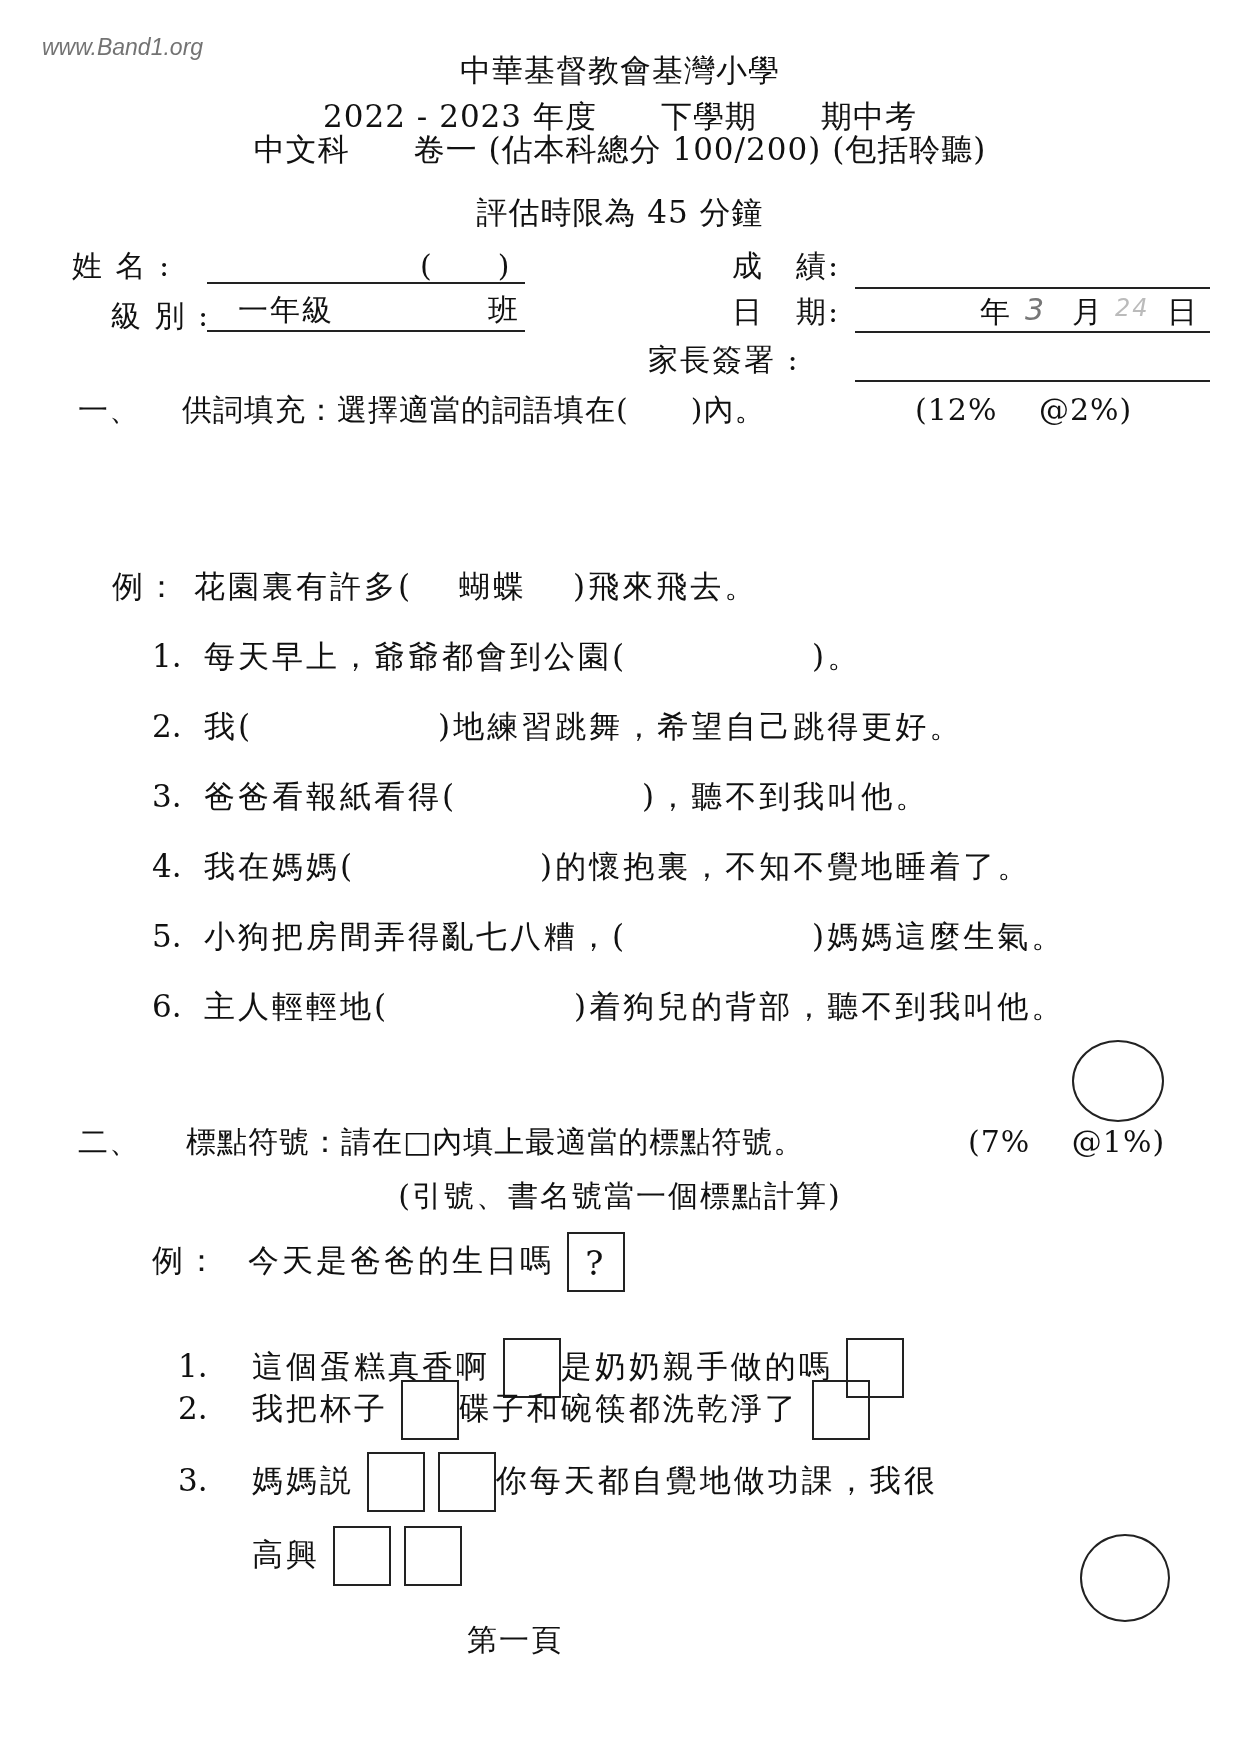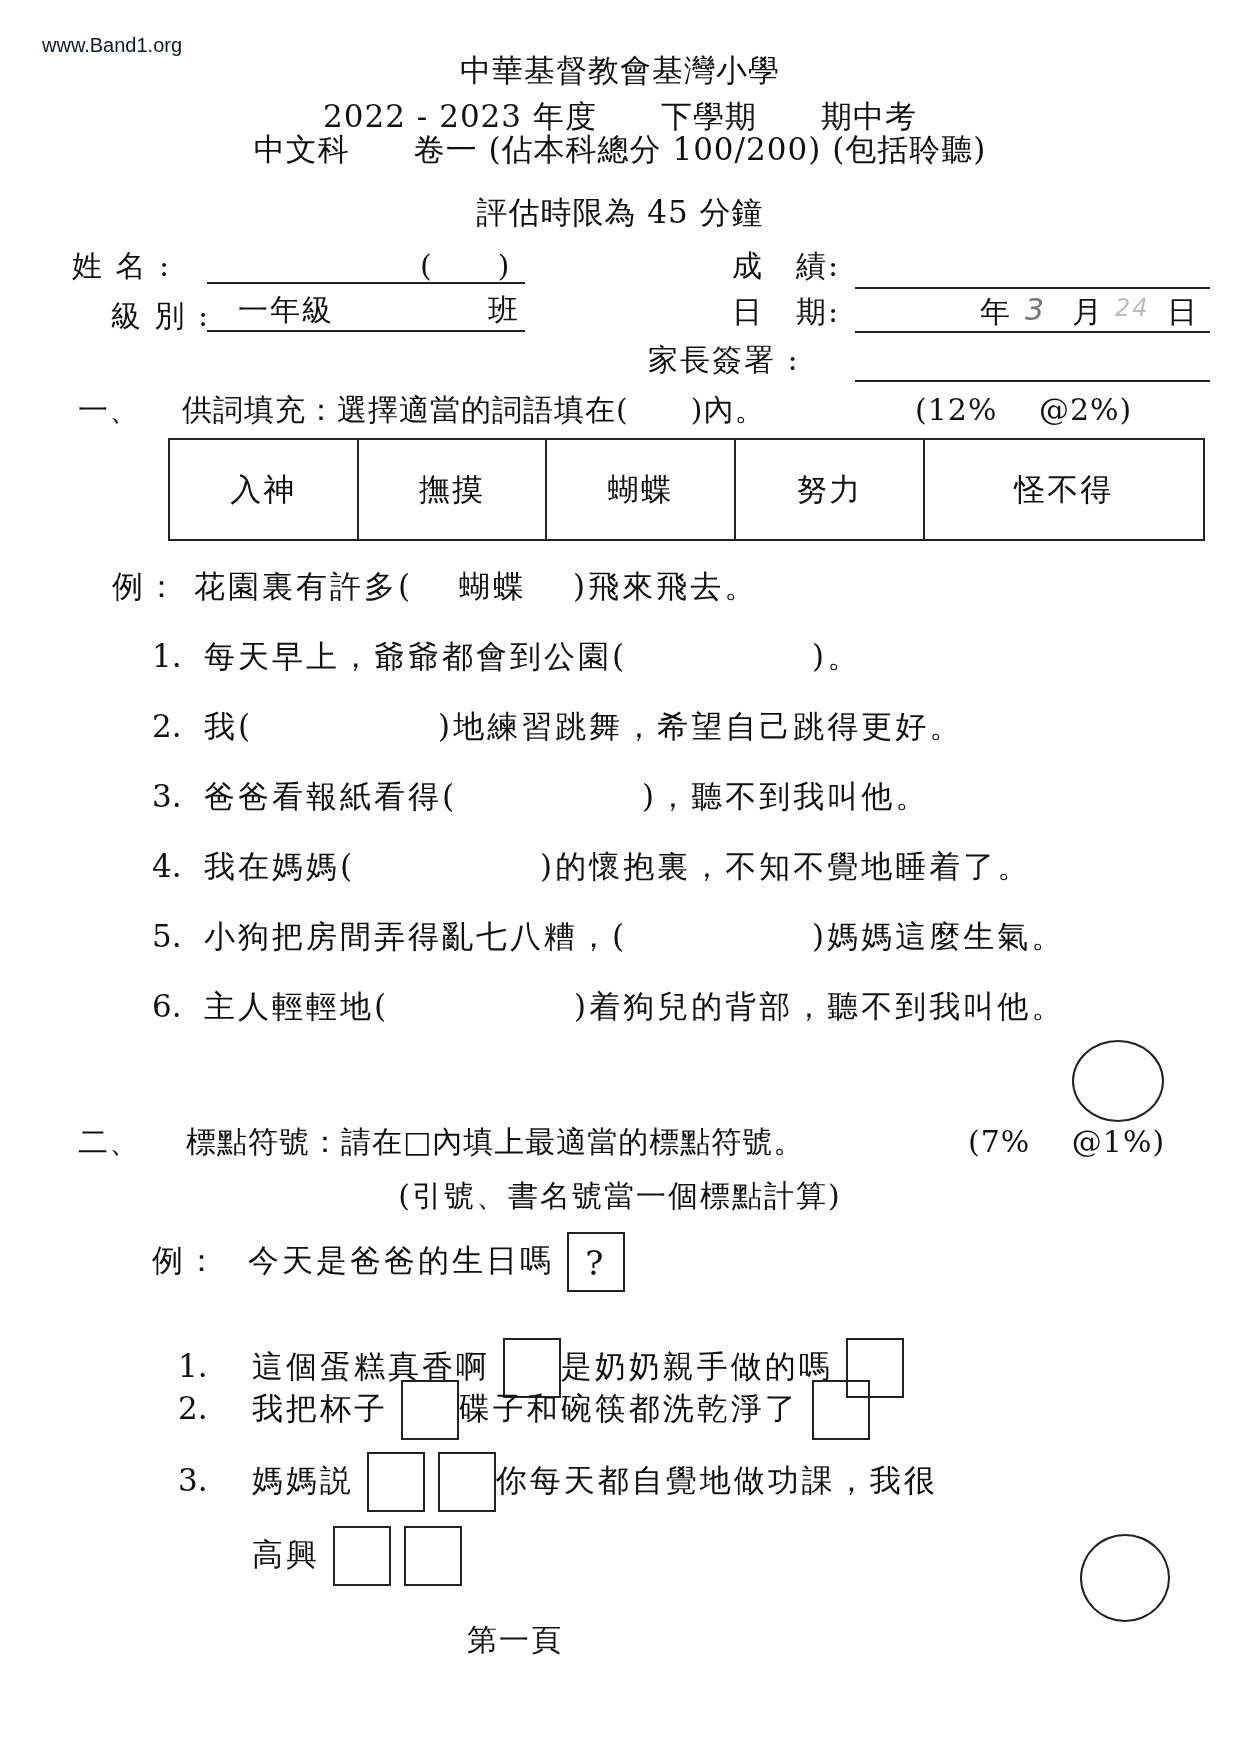--- a/index.html
+++ b/index.html
@@ -2,21 +2,21 @@
 <html><head>
 <meta charset="utf-8">
 <style>
   html, body { margin: 0; padding: 0; background: #ffffff; }
   body {
     width: 1240px; height: 1754px; position: relative; overflow: hidden;
     font-family: "DejaVu Serif", "Liberation Serif", serif;
     color: #111111;
   }
   .abs { position: absolute; white-space: nowrap; }
-  .watermark { left: 42px; top: 34px; font-family: "Liberation Sans", "DejaVu Sans", sans-serif; font-size: 20px; color: #0f172a; }
+  .watermark { left: 42px; top: 34px; font-family: "Liberation Sans", "DejaVu Sans", sans-serif; font-size: 23px; color: #737373; font-style: italic; }
   .title { left: 0; width: 1240px; text-align: center; font-size: 31px; letter-spacing: 1px; }
   .lbl { font-size: 30px; letter-spacing: 2px; }
   .rule { position: absolute; height: 0; border-top: 2.5px solid #222; }
   .sec-head { font-size: 30px; letter-spacing: 1px; }
   .q { font-size: 31px; letter-spacing: 3px; }
   .q .num { display: inline-block; width: 52px; letter-spacing: 0; }
   .blank { display: inline-block; }
   table.wordbank {
     position: absolute; left: 168px; top: 438px; width: 1037px; height: 103px;
     border-collapse: collapse; border: 2.5px solid #222;
@@ -67,27 +67,20 @@
 
 <div class="abs lbl" style="left:648px; top:340px;">家長簽署 :</div>
 <div class="rule" style="left:855px; top:380px; width:355px;"></div>
 
 <div class="abs sec-head" style="left:78px; top:390px;">一、</div>
 <div class="abs sec-head" style="left:182px; top:390px;">供詞填充：選擇適當的詞語填在(　　)內。</div>
 <div class="abs sec-head" style="left:915px; top:390px;">(12%　 @2%)</div>
 
 <table class="wordbank">
   <tbody>
-  <tr>
-    <td>入神</td>
-    <td>撫摸</td>
-    <td>蝴蝶</td>
-    <td>努力</td>
-    <td>怪不得</td>
-  </tr>
 </tbody>
   </table>
 
 <div class="abs q" style="left:112px; top:566px;">
   <span>例：</span><span style="display:inline-block;width:14px;"></span><span>花園裏有許多(</span><span class="blank" style="width:46px;"></span><span>蝴蝶</span><span class="blank" style="width:46px;"></span><span>)飛來飛去。</span>
 </div>
 
 <div class="abs q" style="left:152px; top:636px;">
   <span class="num">1.</span><span>每天早上，爺爺都會到公園(</span><span class="blank" style="width:185px;"></span><span>)。</span>
 </div>

